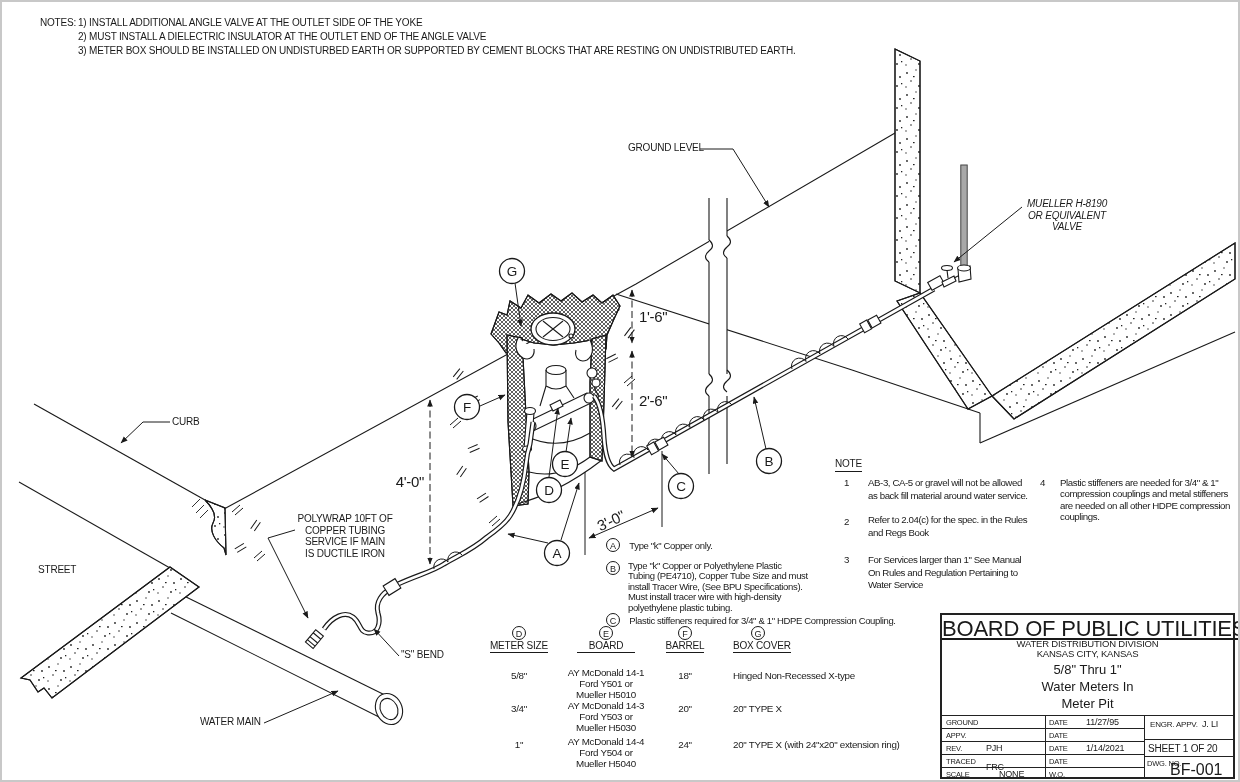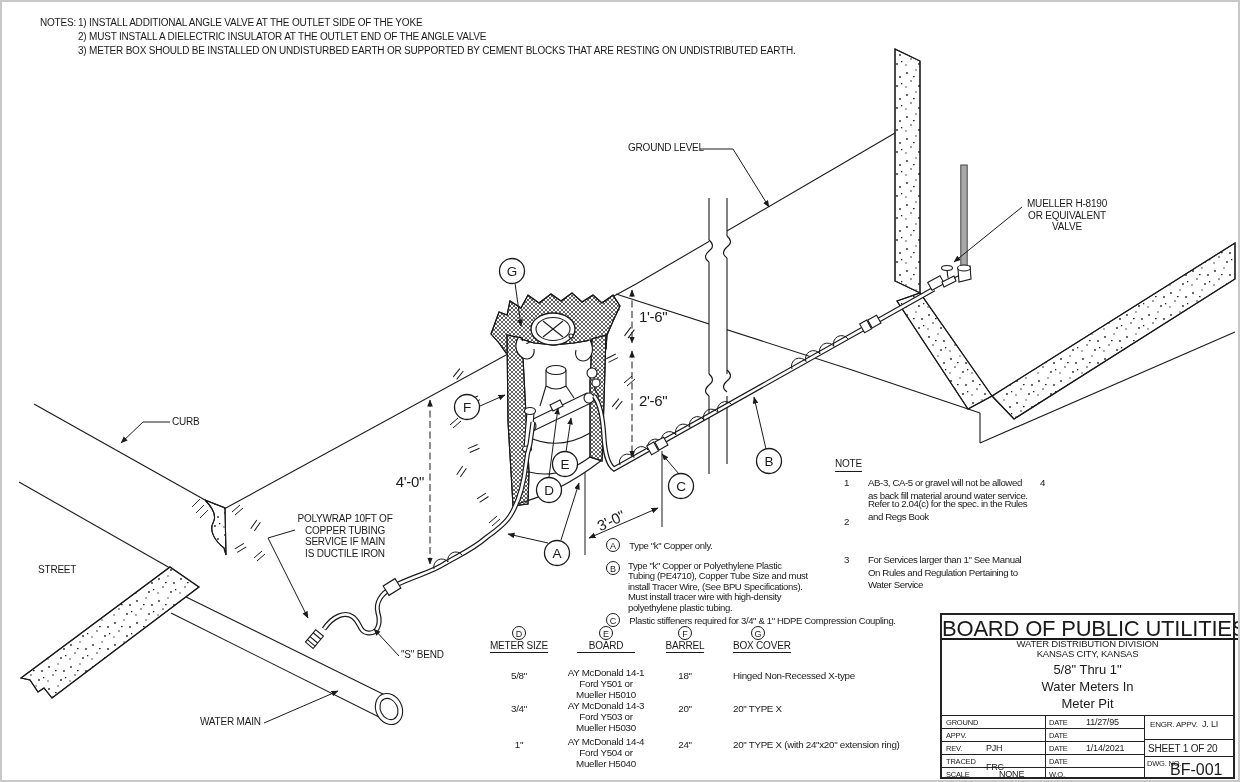--- a/index.html
+++ b/index.html
@@ -272,21 +272,21 @@
 <div class="lbl" style="left:36px;top:562px;">STREET</div>
 <div class="lbl" style="left:198px;top:714px;">WATER MAIN</div>
 <div class="lbl" style="left:399px;top:647px;">"S" BEND</div>
 <div class="lbl" style="left:626px;top:140px;">GROUND LEVEL</div>
 <div class="lbl ctr" style="left:293px;top:511px;width:100px;">
   <div>POLYWRAP 10FT OF</div>
   <div>COPPER TUBING</div>
   <div>SERVICE IF MAIN</div>
   <div>IS DUCTILE IRON</div>
 </div>
-<div class="lbl ctr" style="left:1020px;top:196px;width:90px;">
+<div class="lbl ctr" style="left:1020px;top:196px;width:90px;font-style:italic;">
   <div>MUELLER H-8190</div>
   <div>OR EQUIVALENT</div>
   <div>VALVE</div>
 </div>
 
 <div class="dim" style="left:380px;top:471px;width:42px;text-align:right;">4'-0"</div>
 <div class="dim" style="left:637px;top:306px;">1'-6"</div>
 <div class="dim" style="left:637px;top:390px;">2'-6"</div>
 <div class="dim rot" style="left:596px;top:516px;">3'-0"</div>
 
@@ -309,31 +309,37 @@
   <span style="margin-left:7px;">Plastic stiffeners required for 3/4" &amp; 1" HDPE Compression Coupling.</span>
 </div>
 
 <div class="lbl undl" style="left:833px;top:456px;">NOTE</div>
 <div class="lbl noteblk" style="left:842px;top:475px;">1</div>
 <div class="lbl noteblk" style="left:866px;top:475px;">
   <div>AB-3, CA-5 or gravel will not be allowed</div>
   <div>as back fill material around water service.</div>
 </div>
 <div class="lbl noteblk" style="left:842px;top:514px;">2</div>
-<div class="lbl noteblk" style="left:866px;top:496px;">
+<div class="lbl noteblk" style="left:866px;top:512px;">
   <div>Refer to 2.04(c) for the spec. in the Rules</div>
   <div>and Regs Book</div>
 </div>
 <div class="lbl noteblk" style="left:842px;top:552px;">3</div>
 <div class="lbl noteblk" style="left:866px;top:552px;">
   <div>For Services larger than 1" See Manual</div>
   <div>On Rules and Regulation Pertaining to</div>
   <div>Water Service</div>
 </div>
 <div class="lbl noteblk n4" style="left:1038px;top:475px;">4</div>
+<div class="lbl noteblk n4" style="left:1058px;top:475px;">
+  <div>Plastic stiffeners are needed for 3/4" &amp; 1"</div>
+  <div>compression couplings and metal stiffeners</div>
+  <div>are needed on all other HDPE compression</div>
+  <div>couplings.</div>
+</div>
 
 <div class="tblh" style="left:485px;top:624px;width:64px;">
   <span class="keyc">D</span><br>
   <span class="undl">METER SIZE</span>
 </div>
 <div class="tblh" style="left:566px;top:624px;width:76px;">
   <span class="keyc">E</span><br>
   <span class="undl" style="padding:0 12px 1px;">BOARD</span>
 </div>
 <div class="tblh" style="left:659px;top:624px;width:48px;">

